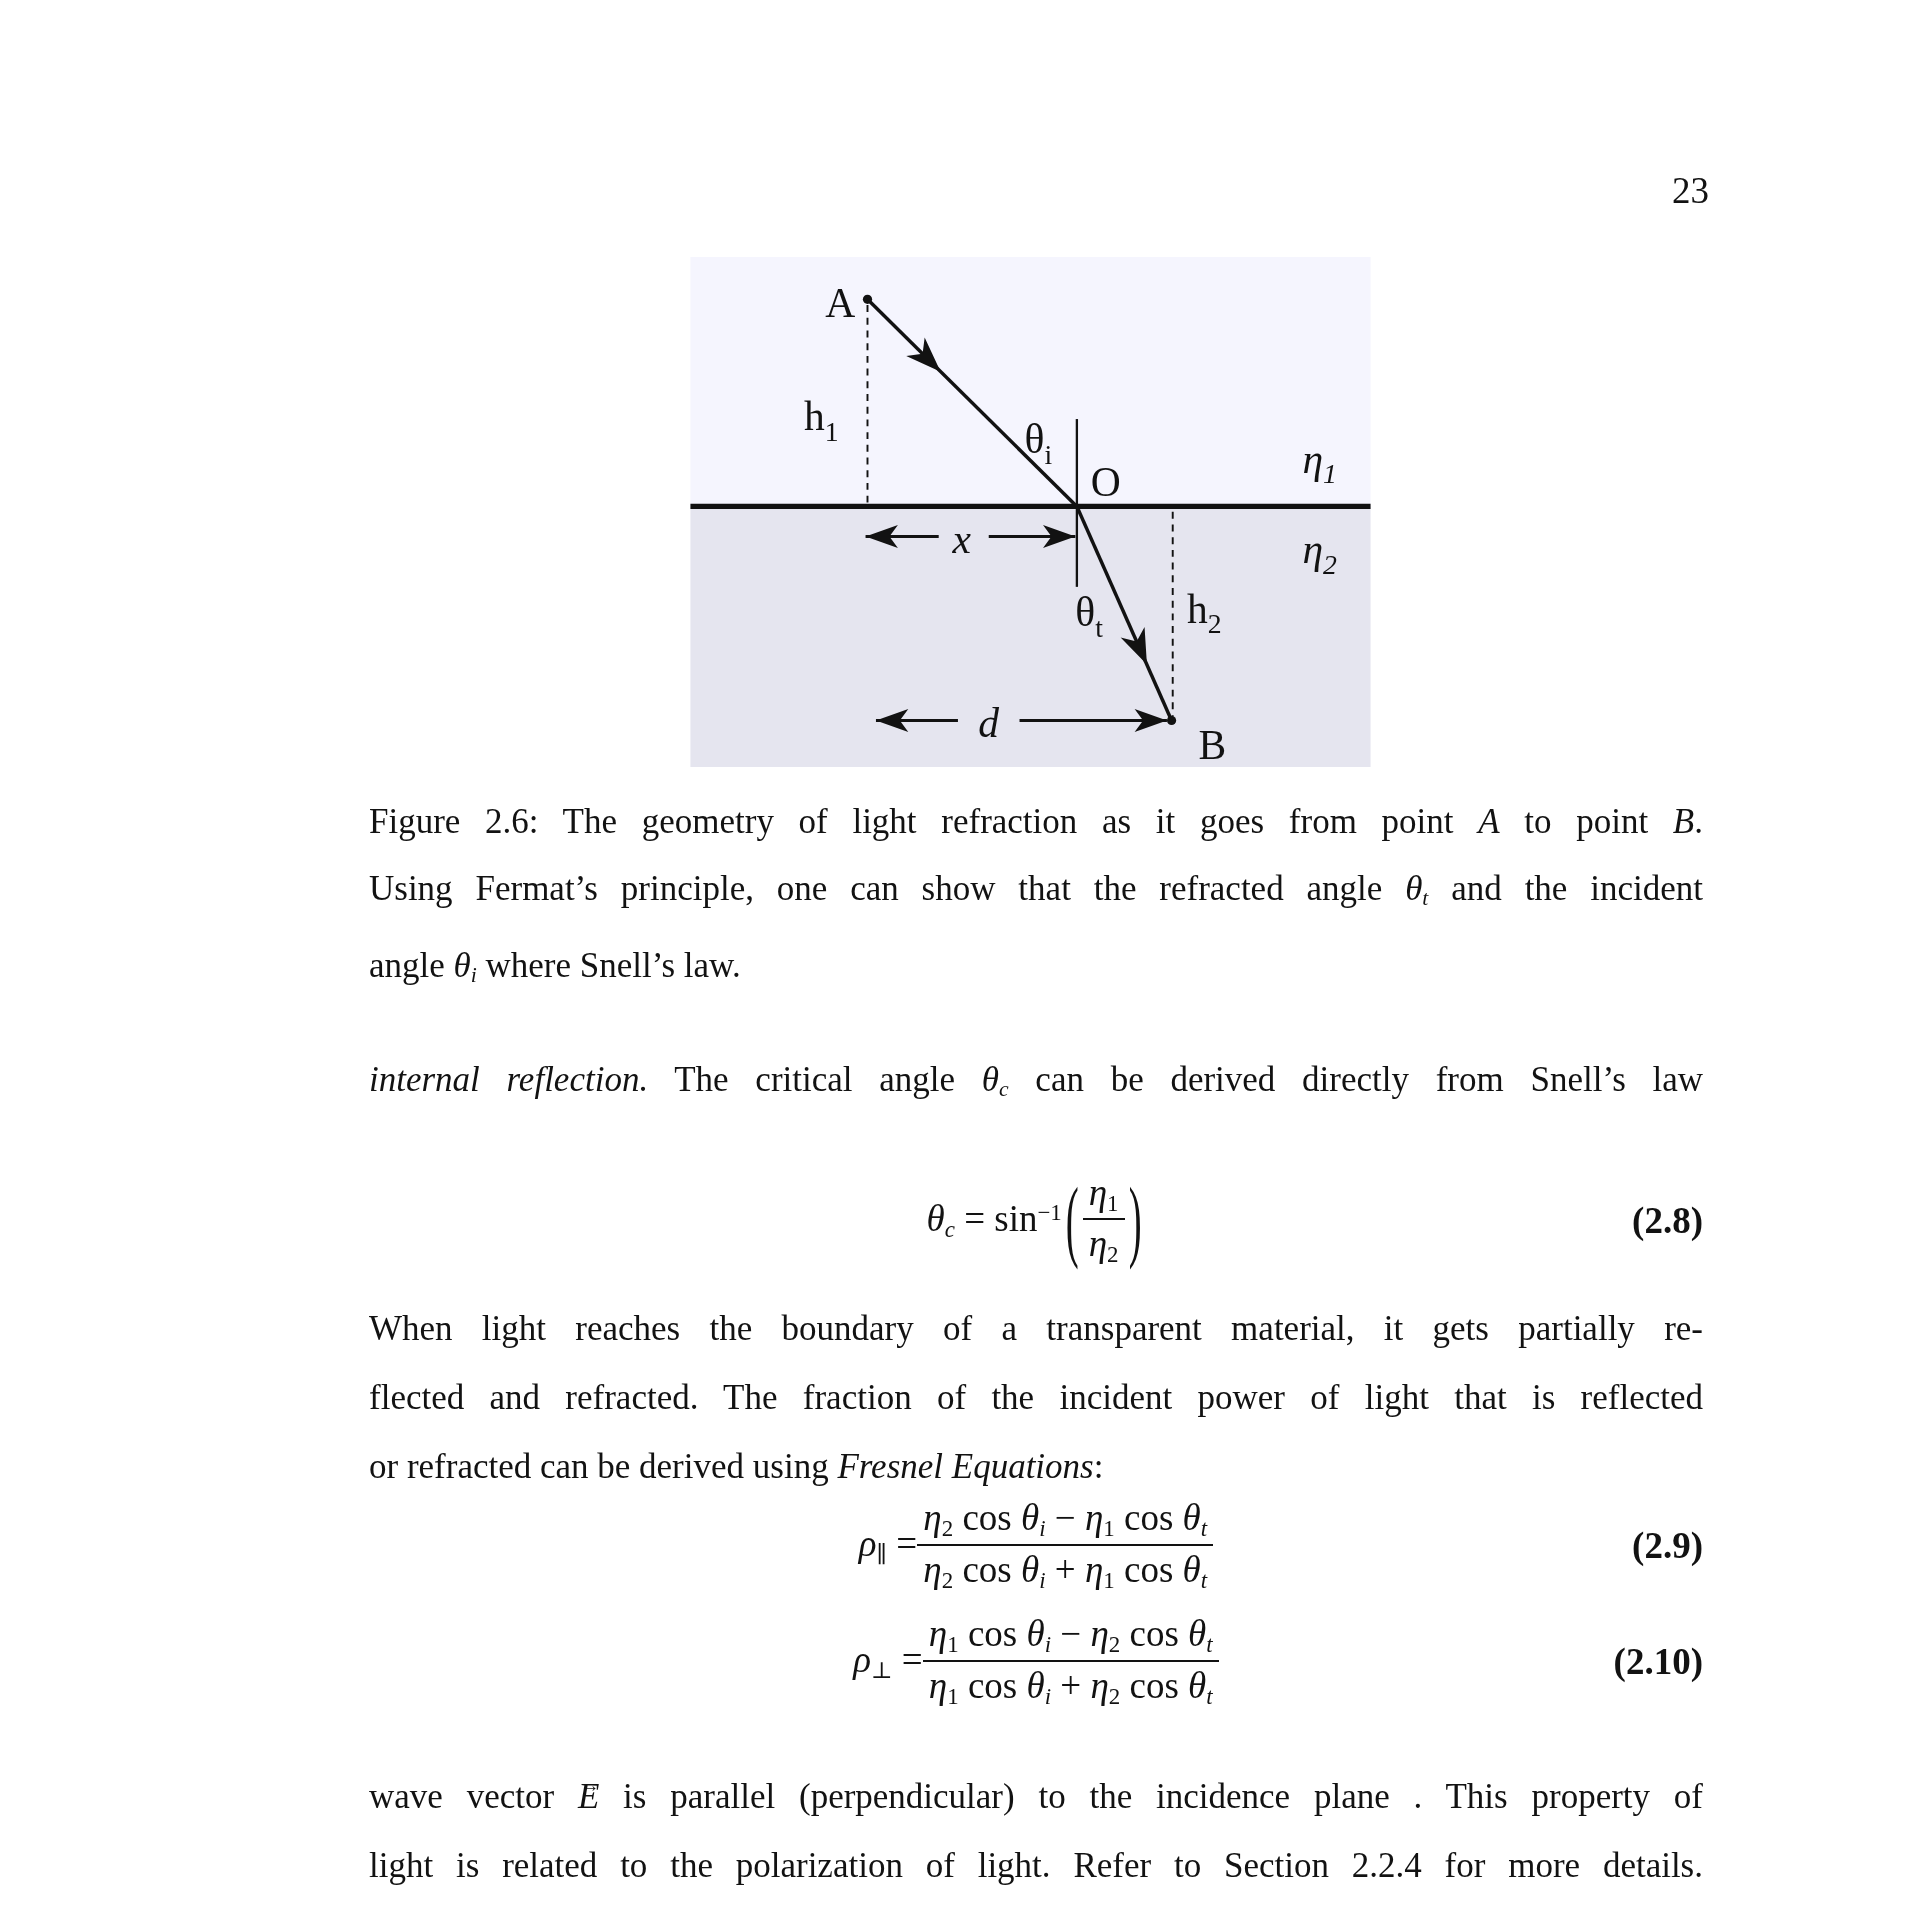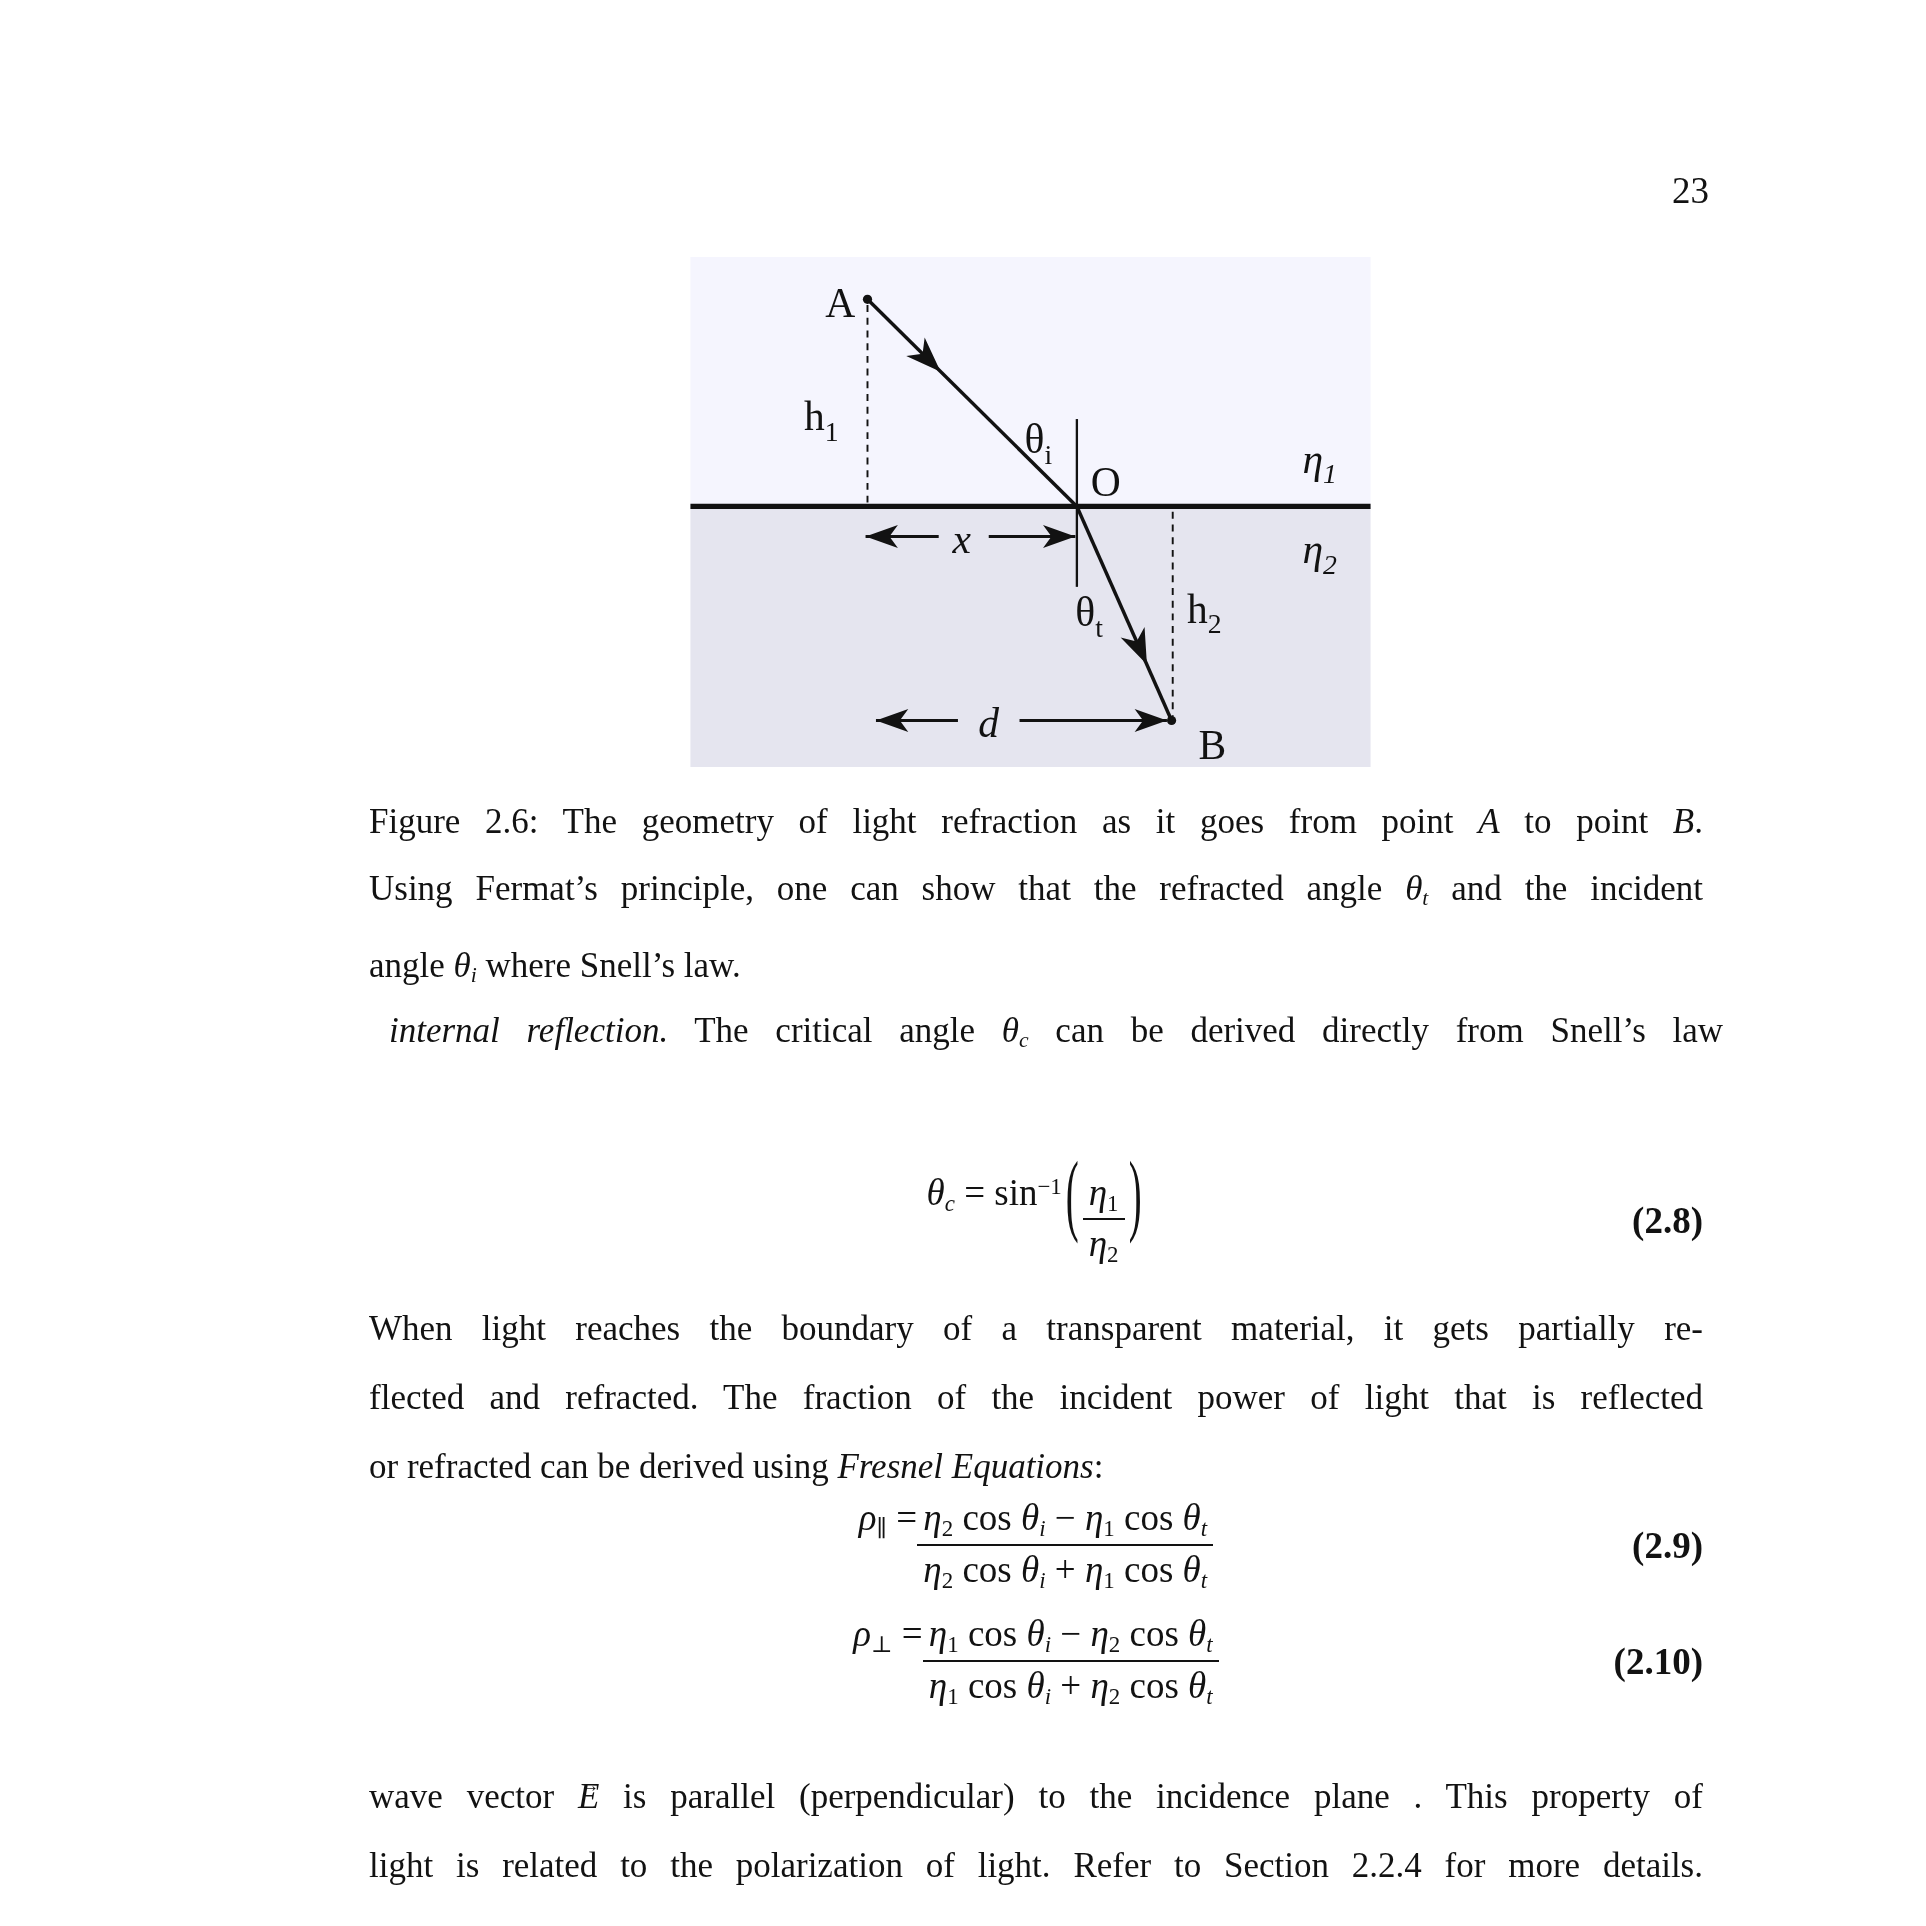--- a/index.html
+++ b/index.html
@@ -6,38 +6,38 @@
   body{width:1965px;height:2542px;font-family:"Liberation Serif","DejaVu Serif",serif;color:#121212;}
   .page{position:relative;width:1965px;height:2542px;background:#ffffff;overflow:hidden;}
   .page-number{position:absolute;left:1672px;top:169px;font-size:37px;text-align:center;}
   .figure-wrap{position:absolute;left:690px;top:257px;width:681px;height:510px;}
   .figure-wrap svg{display:block;width:100%;height:100%;}
   .ftext{font-size:108px;fill:#121212;}
   .fsub{font-size:72px;}
   .fit{font-style:italic;}
   .caption{position:absolute;left:369px;top:788px;width:1334px;font-size:35px;line-height:67px;}
   .para{position:absolute;left:369px;width:1334px;font-size:35px;line-height:69px;}
-  #p1{top:996px;margin-left:20px;}
+  #p1{top:1045px;}
   #p2{top:1294px;}
   #p3{top:1762px;}
   .tline{white-space:nowrap;}
   .tline.just{white-space:normal;text-align:justify;text-align-last:justify;}
   .s-n{}
   .s-i{font-style:italic;}
   .s-b{font-weight:400;}
   .s-sub{font-size:62%;vertical-align:-0.25em;}
   .s-isub{font-style:italic;font-size:62%;vertical-align:-0.25em;}
   .s-sup{font-size:62%;vertical-align:0.5em;}
   .s-vec{font-style:italic;position:relative;display:inline-block;}
   .s-vec::after{content:"→";position:absolute;left:0.12em;top:-0.58em;font-size:55%;font-style:normal;}
   .equation{position:absolute;left:369px;width:1334px;display:flex;align-items:center;justify-content:center;}
   #eq28{top:1158px;height:123px;}
   #eq29{top:1487px;height:116px;}
   #eq30{top:1603px;height:116px;}
-  .eq-body{font-size:37px;display:flex;align-items:flex-start;}
+  .eq-body{font-size:37px;display:flex;align-items:center;}
   .eq-number{position:absolute;right:0;top:50%;transform:translateY(-50%);font-size:37px;font-weight:bold;}
   .frac{display:inline-block;vertical-align:middle;text-align:center;line-height:1.18;}
   .frac .num{display:block;padding:0 6.2px 1.5px;}
   .frac .den{display:block;border-top:2.3px solid #121212;padding:2.3px 6.2px 0;}
   .bigp{display:inline-block;transform:translateY(-0.02em) scaleY(2.35);font-size:105%;padding:0 3.9px;}
 </style>
 </head>
 <body>
 
 <div class="page">

